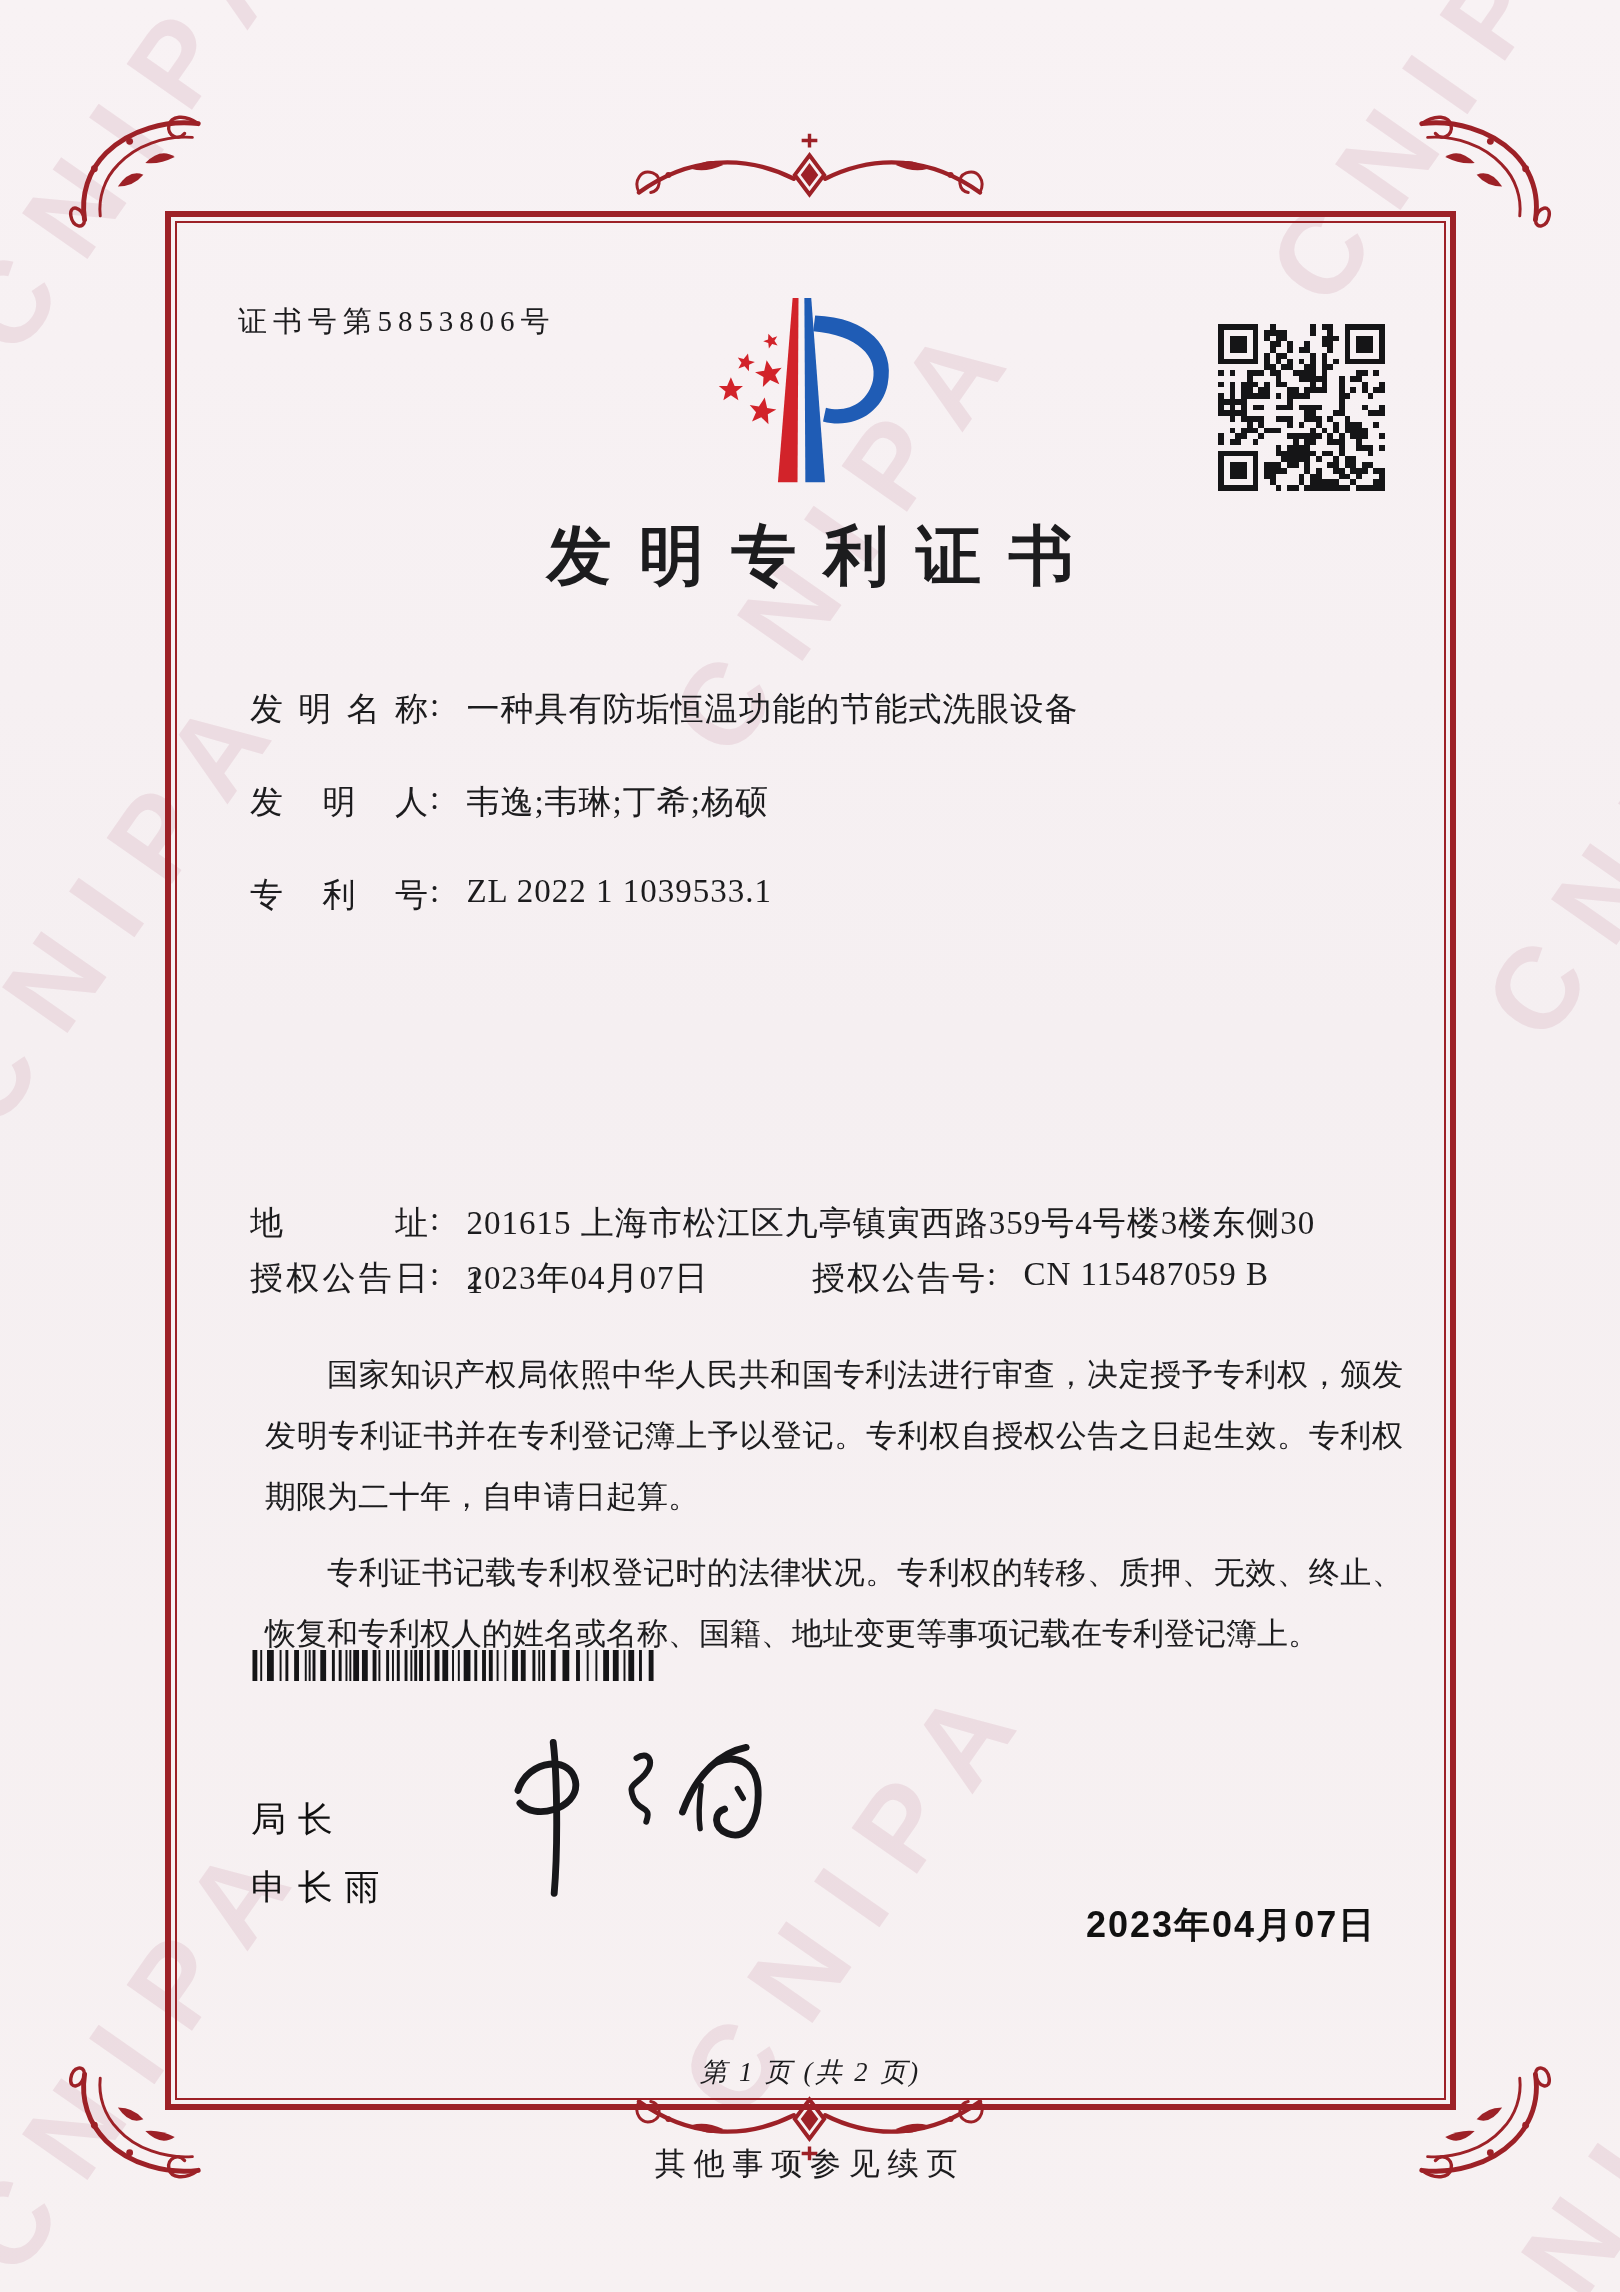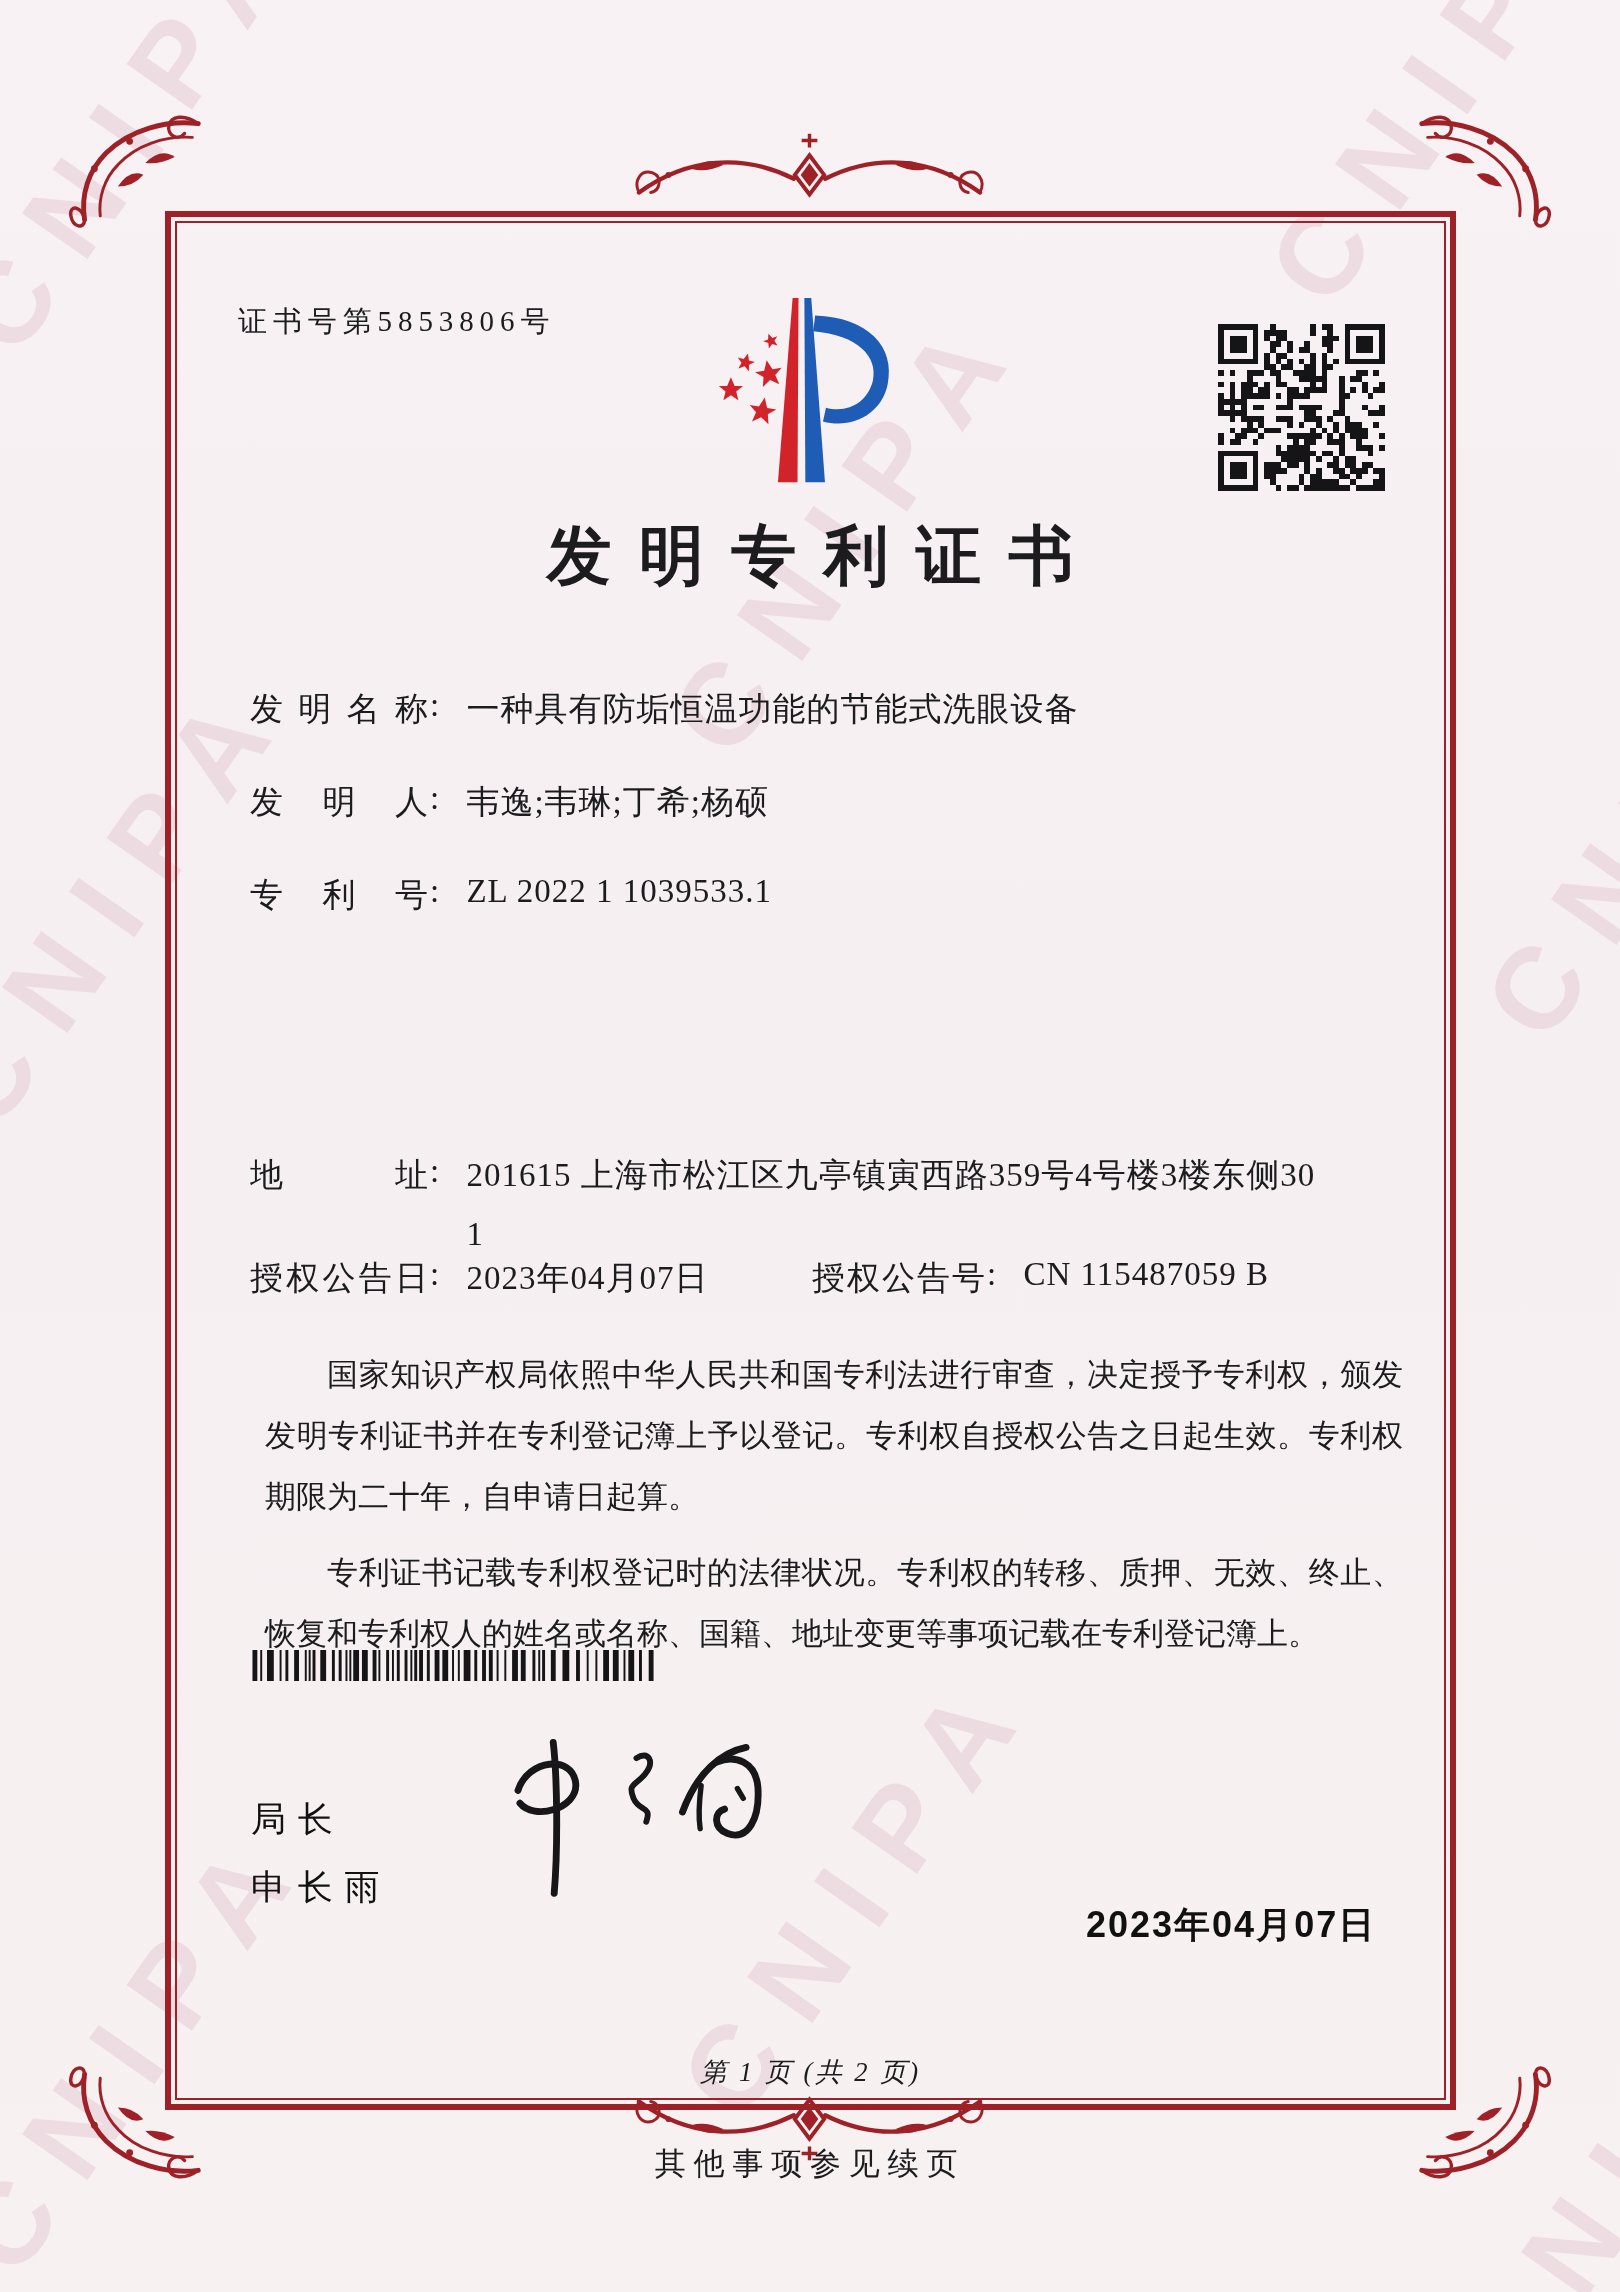--- a/index.html
+++ b/index.html
@@ -564,21 +564,21 @@
     <span class="fvalue">一种具有防垢恒温功能的节能式洗眼设备</span>
   </div>
   <div class="frow" style="top:780px">
     <span class="flabel">发明人</span><span class="fcolon">:</span>
     <span class="fvalue">韦逸;韦琳;丁希;杨硕</span>
   </div>
   <div class="frow" style="top:873px">
     <span class="flabel">专利号</span><span class="fcolon">:</span>
     <span class="fvalue">ZL 2022 1 1039533.1</span>
   </div>
-  <div class="frow" style="top:1153px">
+  <div class="frow" style="top:1201px">
     <span class="flabel">地址</span><span class="fcolon">:</span>
     <span class="fvalue">
       <div>201615 上海市松江区九亭镇寅西路359号4号楼3楼东侧30</div>
       <div class="vline2">1</div>
     </span>
   </div>
   <div class="frow" style="top:1256px">
     <span class="flabel">授权公告日</span><span class="fcolon">:</span>
     <span class="fvalue">2023年04月07日</span>
     <span class="grant-no-group">

